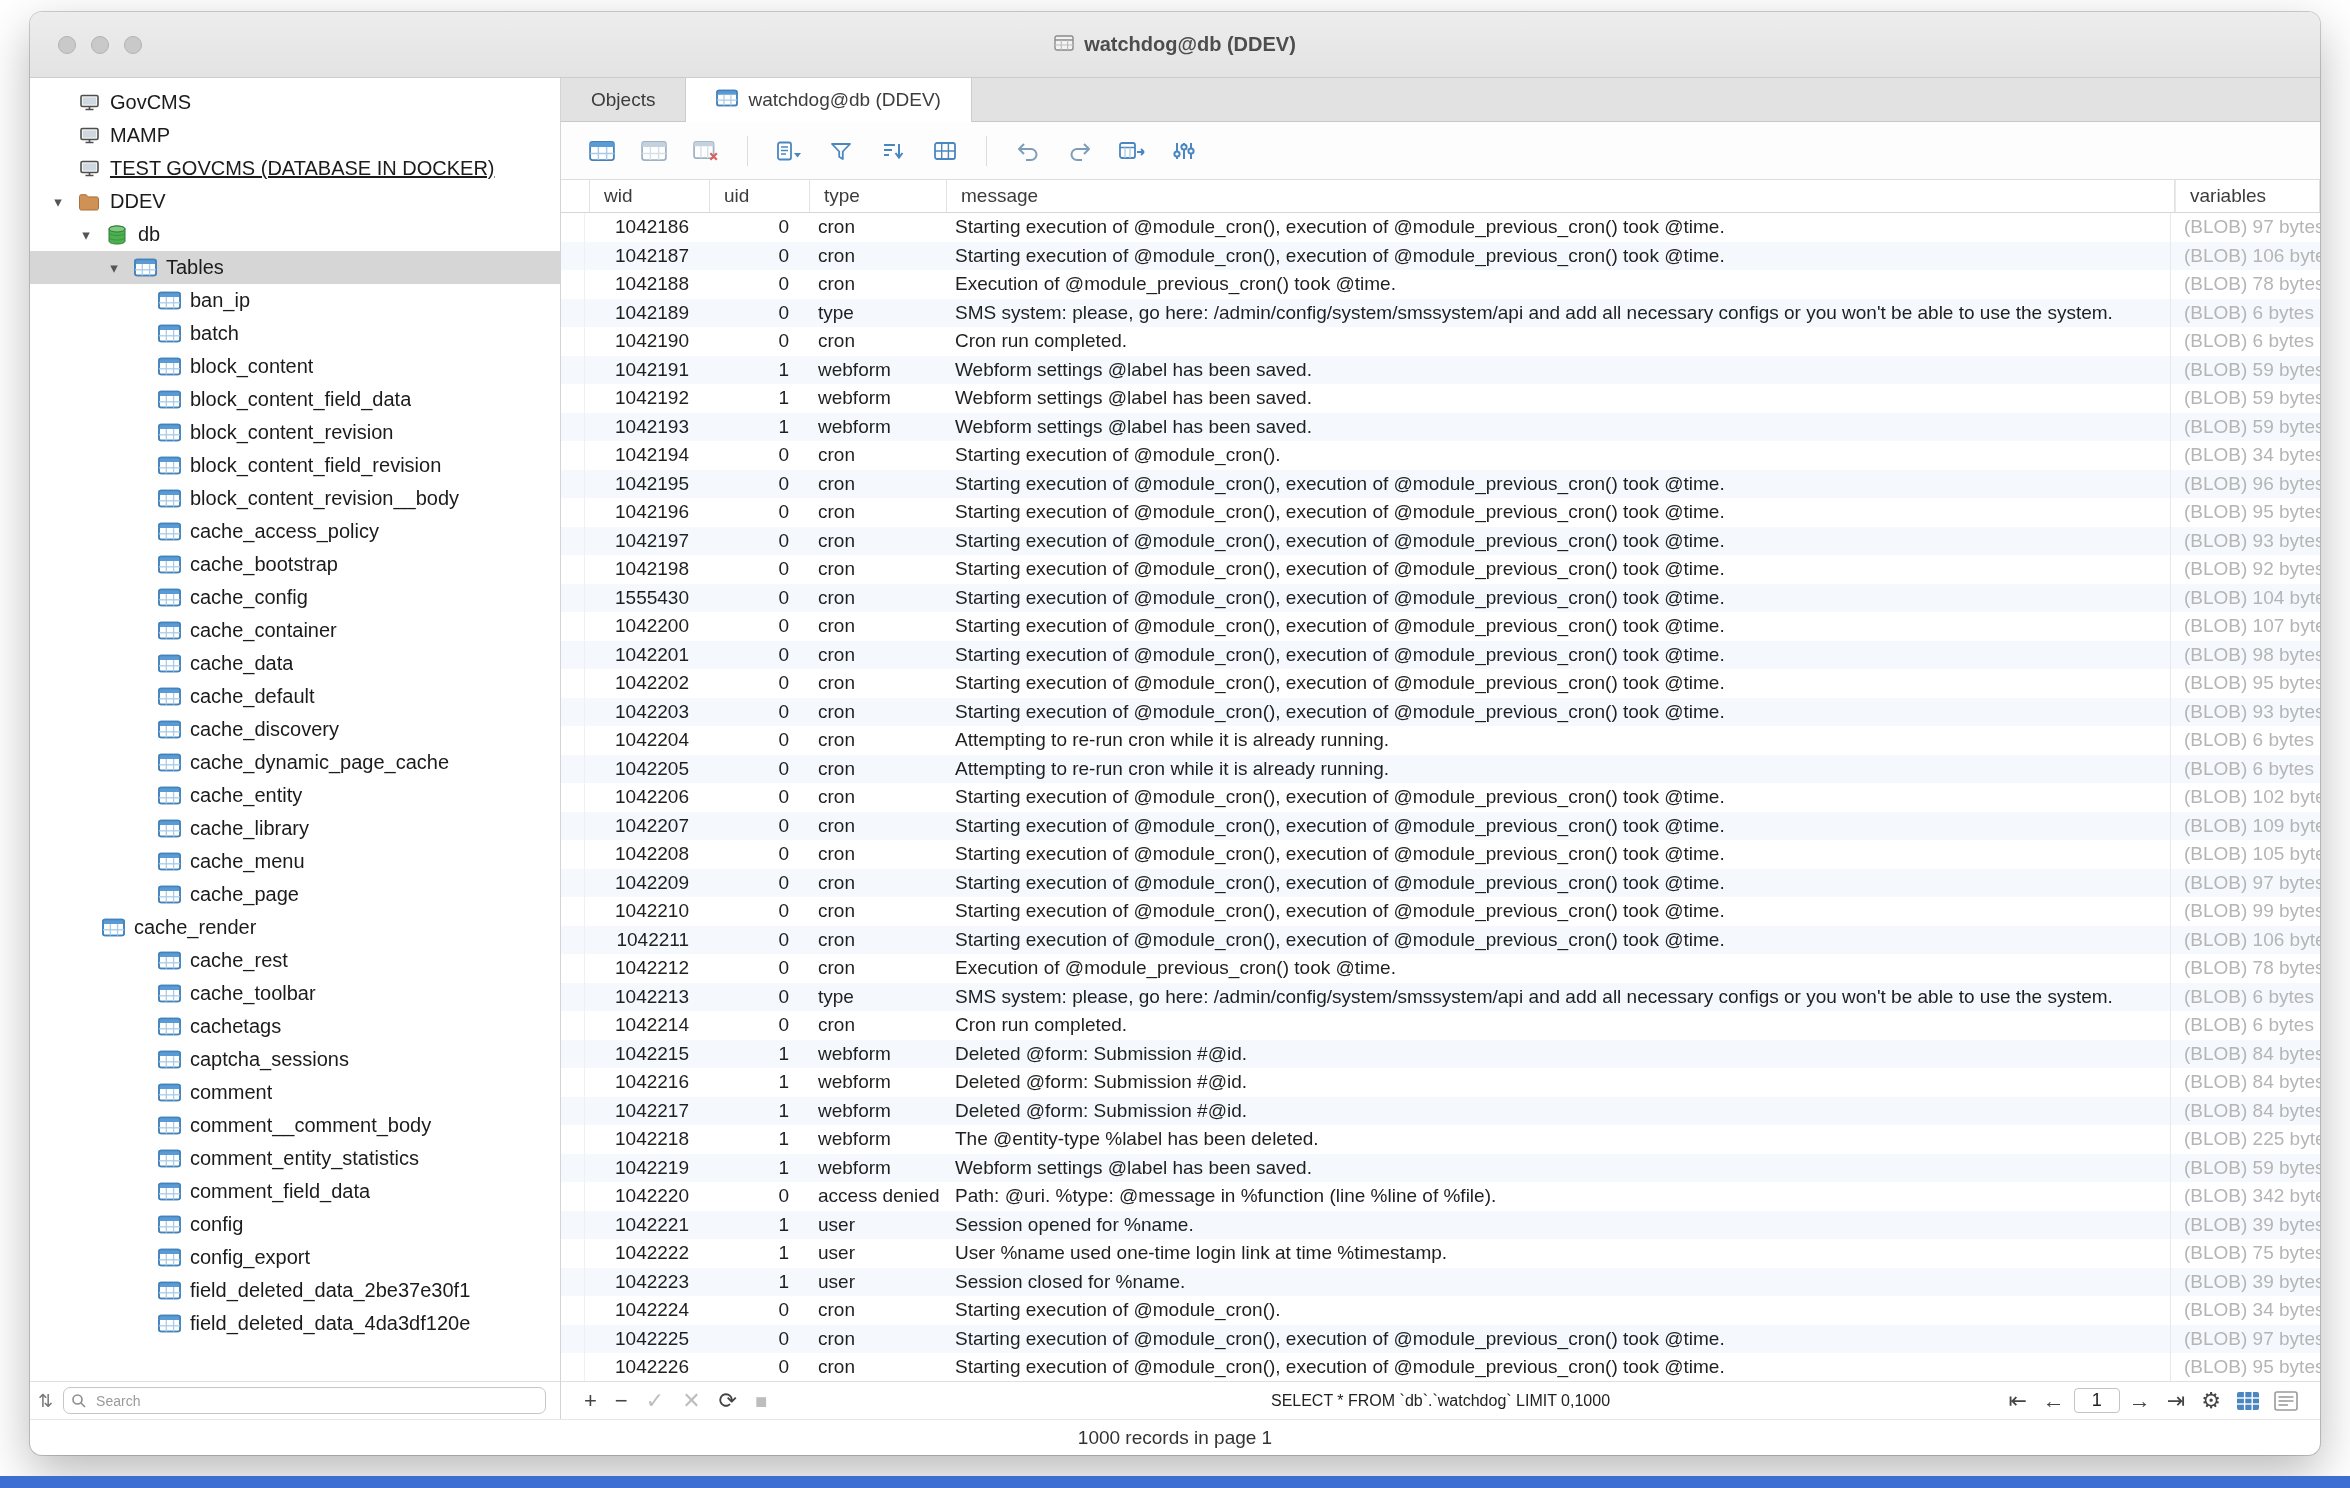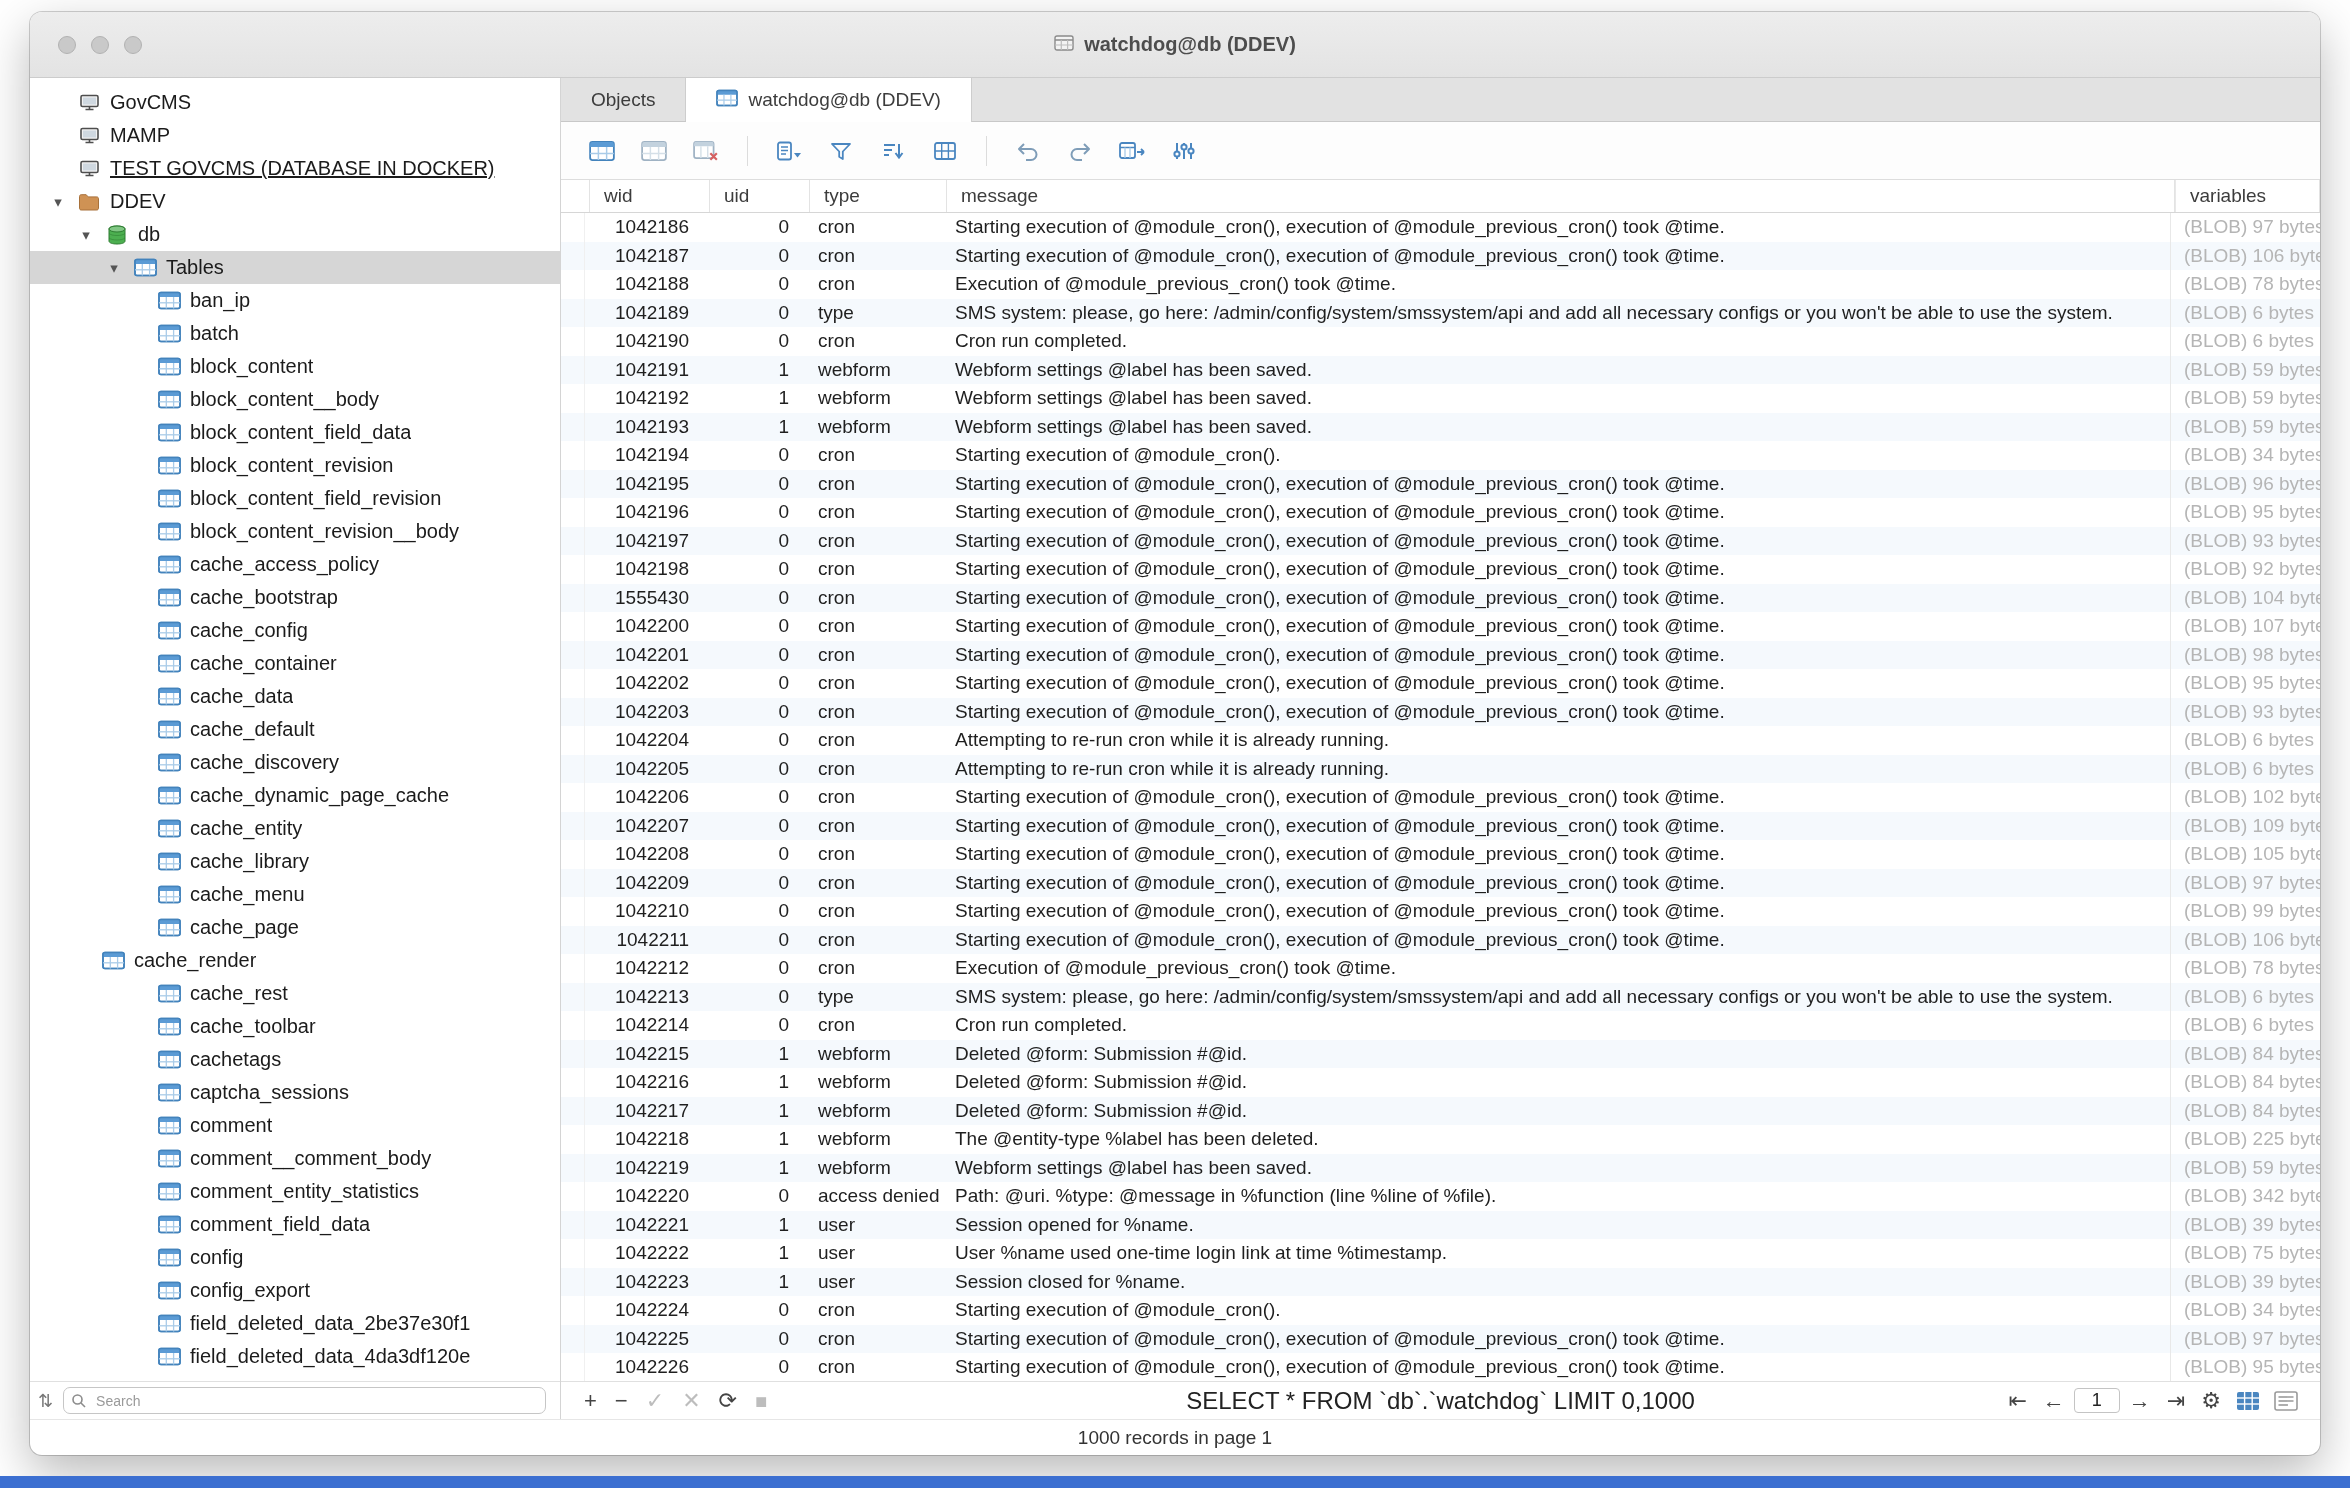--- a/index.html
+++ b/index.html
@@ -77,21 +77,21 @@
   .col-vars { flex:1 1 auto; min-width:0; padding:0 0 0 13px; border-left:1px solid #e8e8e8; align-self:stretch; display:flex; align-items:center; }
   .row .col-wid, .row .col-uid { text-align:right; padding-right:16px; }
   .dim { color:#b5b5b5; }
 
   
   .result-toolbar { flex:0 0 38px; border-top:1px solid #e0e0e0; display:flex; align-items:center; padding:0 16px; position:relative; }
   .rt-left { display:flex; align-items:center; gap:4px; }
   .rt-ic { background:none; border:none; font-family:inherit; font-size:22px; color:#444; padding:0 7px; line-height:1; cursor:default; }
   .rt-ic.disabled { color:#bdbdbd; }
   .rt-ic.small { font-size:15px; }
-  .sql { position:absolute; left:50%; transform:translateX(-50%); font-size:24px; color:#222; white-space:nowrap; }
+  .sql { position:absolute; left:50%; transform:translateX(-50%); font-size:16px; color:#222; white-space:nowrap; }
   .rt-right { margin-left:auto; display:flex; align-items:center; gap:2px; }
   .page-input { width:46px; height:25px; border:1px solid #c4c4c4; border-radius:4px; text-align:center; font-size:18px; font-family:inherit; color:#222; outline:none; }
   .view-ic { width:36px; height:30px; display:flex; align-items:center; justify-content:center; }
 
   .statusbar { flex:0 0 36px; border-top:1px solid #e6e6e6; display:flex; align-items:center; justify-content:center; font-size:19px; color:#333; }
 </style>
 </head>
 <body>
 
 <div class="window">
@@ -215,33 +215,20 @@
               <svg width="23" height="19" viewBox="0 0 23 19">
                 <rect x="1" y="1.5" width="21" height="16" rx="2" fill="#fff" stroke="#4383bc" stroke-width="1.6"></rect>
                 <path d="M3 1.5h17a2 2 0 0 1 2 2V6H1V3.5a2 2 0 0 1 2-2z" fill="#5b9bd5"></path>
                 <rect x="1" y="1.5" width="21" height="16" rx="2" fill="none" stroke="#4383bc" stroke-width="1.6"></rect>
                 <line x1="8.3" y1="6" x2="8.3" y2="17.5" stroke="#a9cbe8" stroke-width="1.3"></line>
                 <line x1="15.6" y1="6" x2="15.6" y2="17.5" stroke="#a9cbe8" stroke-width="1.3"></line>
                 <line x1="1" y1="11.8" x2="22" y2="11.8" stroke="#a9cbe8" stroke-width="1.3"></line>
               </svg>
             </span>
             <span class="tlabel">block_content</span>
-          </div>
-          <div class="tree-row" style="padding-left: 126px;">
-            <span class="ticon">
-              <svg width="23" height="19" viewBox="0 0 23 19">
-                <rect x="1" y="1.5" width="21" height="16" rx="2" fill="#fff" stroke="#4383bc" stroke-width="1.6"></rect>
-                <path d="M3 1.5h17a2 2 0 0 1 2 2V6H1V3.5a2 2 0 0 1 2-2z" fill="#5b9bd5"></path>
-                <rect x="1" y="1.5" width="21" height="16" rx="2" fill="none" stroke="#4383bc" stroke-width="1.6"></rect>
-                <line x1="8.3" y1="6" x2="8.3" y2="17.5" stroke="#a9cbe8" stroke-width="1.3"></line>
-                <line x1="15.6" y1="6" x2="15.6" y2="17.5" stroke="#a9cbe8" stroke-width="1.3"></line>
-                <line x1="1" y1="11.8" x2="22" y2="11.8" stroke="#a9cbe8" stroke-width="1.3"></line>
-              </svg>
-            </span>
-            <span class="tlabel">block_content__body</span>
           </div>
           <div class="tree-row" style="padding-left: 126px;">
             <span class="ticon">
               <svg width="23" height="19" viewBox="0 0 23 19">
                 <rect x="1" y="1.5" width="21" height="16" rx="2" fill="#fff" stroke="#4383bc" stroke-width="1.6"></rect>
                 <path d="M3 1.5h17a2 2 0 0 1 2 2V6H1V3.5a2 2 0 0 1 2-2z" fill="#5b9bd5"></path>
                 <rect x="1" y="1.5" width="21" height="16" rx="2" fill="none" stroke="#4383bc" stroke-width="1.6"></rect>
                 <line x1="8.3" y1="6" x2="8.3" y2="17.5" stroke="#a9cbe8" stroke-width="1.3"></line>
                 <line x1="15.6" y1="6" x2="15.6" y2="17.5" stroke="#a9cbe8" stroke-width="1.3"></line>
                 <line x1="1" y1="11.8" x2="22" y2="11.8" stroke="#a9cbe8" stroke-width="1.3"></line>

